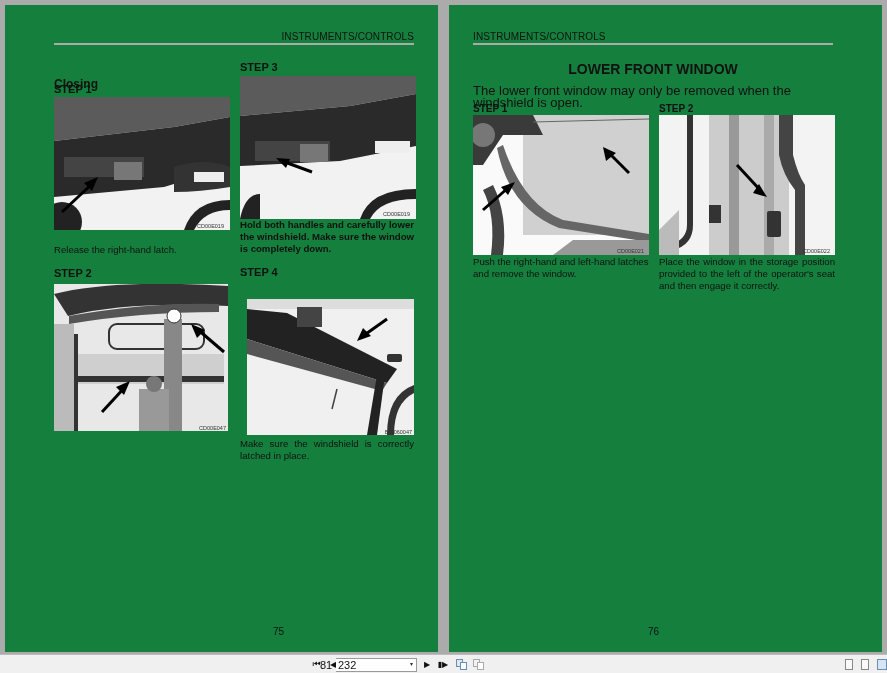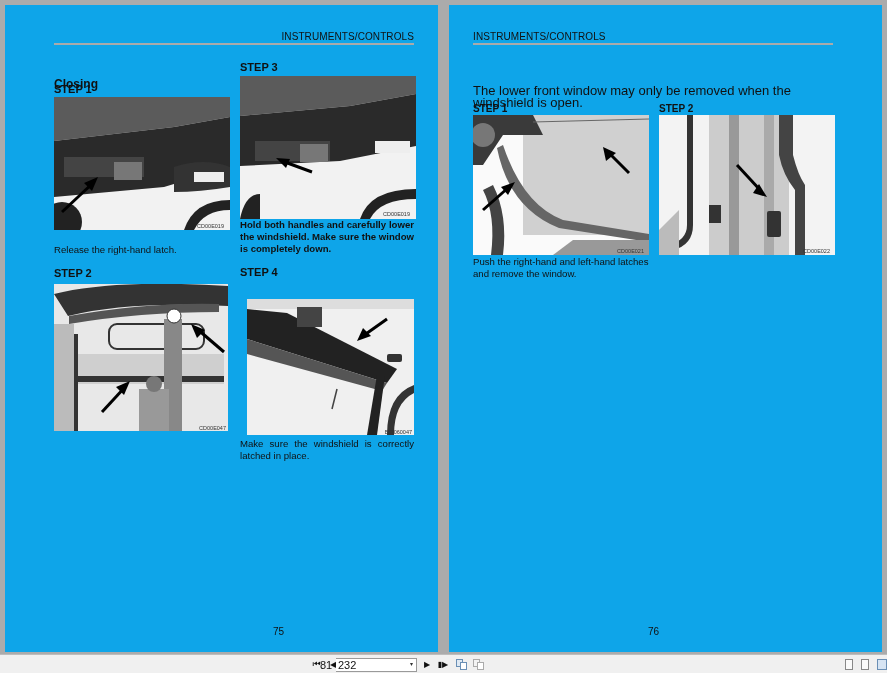--- a/index.html
+++ b/index.html
@@ -2,21 +2,21 @@
 <html><head>
 <meta charset="utf-8">
 <style>
   html, body { margin:0; padding:0; }
   body {
     width:887px; height:673px; overflow:hidden; position:relative;
     background:#ababab;
     font-family:"Liberation Sans", sans-serif; color:#111;
   }
   .page {
-    position:absolute; top:5px; height:647px; background:#0ea5e9;
+    position:absolute; top:5px; height:647px; background:#15803d;
   }
   #page-left { left:5px; width:433px; }
   #page-right { left:449px; width:433px; }
   .abs { position:absolute; }
   .running-head { font-size:10px; top:26px; letter-spacing:0.1px; }
   .head-rule { height:2px; background:#aaa; top:38px; }
   .h-section { font-weight:bold; font-size:12px; }
   .h-step { font-weight:bold; font-size:11px; }
   .h-title { font-weight:bold; font-size:14px; text-align:center; }
   .body-text { font-size:9.6px; line-height:12px; text-align:justify; }
@@ -129,20 +129,21 @@
   </div>
   <div class="abs body-text" style="left:235px; top:433px; width:174px;">Make sure the windshield is correctly latched in place.</div>
 
   <div class="abs page-num" style="left:224px; top:621px;margin-left:44px;">75</div>
 </div>
 
 <div class="page" id="page-right">
   <div class="abs running-head" style="left:24px;">INSTRUMENTS/CONTROLS</div>
   <div class="abs head-rule" style="left:24px; width:360px;"></div>
 
+  <div class="abs h-title" style="left:24px; width:360px; top:56px;">LOWER FRONT WINDOW</div>
   <div class="abs body-text" style="left:24px; top:80px; width:360px; text-align:left; font-size:13px;">The lower front window may only be removed when the windshield is open.</div>
 
   <div class="abs h-step" style="left:24px; top:98px; font-size:10px;">STEP 1</div>
   <div class="abs photo" style="left:24px; top:110px; width:176px; height:140px;">
     <svg width="176" height="140" viewBox="0 0 176 140">
       <rect width="176" height="140" fill="#fafafa"></rect>
       <rect x="50" y="0" width="126" height="120" fill="#d0d0d0"></rect>
       <path d="M0,0 h60 l10,20 h-40 l-20,30 h-10 z" fill="#3a3a3a"></path>
       <circle cx="10" cy="20" r="12" fill="#777"></circle>
       <path d="M30,30 q20,60 60,75 l86,14 v8 l-90,-14 q-50,-20 -62,-80 z" fill="#666"></path>
@@ -168,20 +169,21 @@
       <rect x="70" y="0" width="10" height="140" fill="#999"></rect>
       <rect x="105" y="0" width="10" height="140" fill="#aaa"></rect>
       <path d="M120,0 h14 v40 q5,20 12,30 v70 h-10 v-65 q-12,-15 -16,-35 z" fill="#444"></path>
       <rect x="50" y="90" width="12" height="18" fill="#333"></rect>
       <rect x="108" y="96" width="14" height="26" rx="2" fill="#333"></rect>
       <line x1="78" y1="50" x2="102" y2="76" stroke="#000" stroke-width="3"></line>
       <polygon points="108,82 100,69 94,78" fill="#000"></polygon>
       <text x="171" y="138" font-size="5.5" text-anchor="end" fill="#333" font-family="Liberation Sans, sans-serif">CD00E022</text>
     </svg>
   </div>
+  <div class="abs body-text" style="left:210px; top:251px; width:176px;">Place the window in the storage position provided to the left of the operator's seat and then engage it correctly.</div>
 
   <div class="abs page-num" style="left:199px; top:621px;">76</div>
 </div>
 
 <div id="toolbar">
   <div class="tb-btn" style="left:312px; width:9px; font-size:9px;">
     <span>⏮</span>
   </div>
   <div class="tb-btn" style="left:320px; width:12px; font-size:11px;">
     <span>81</span>

